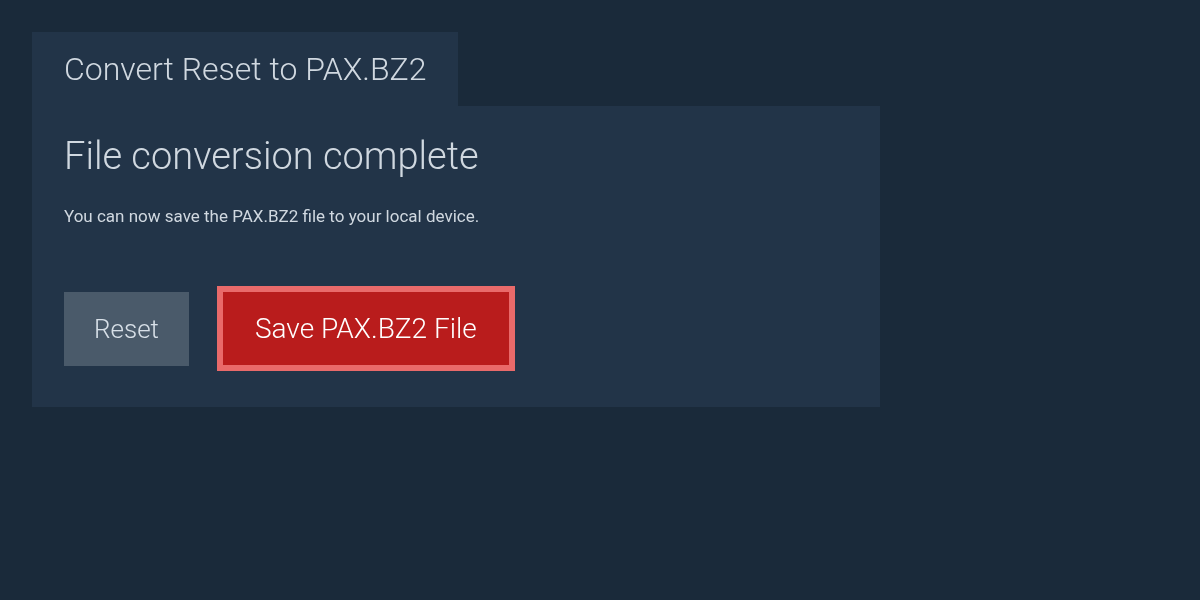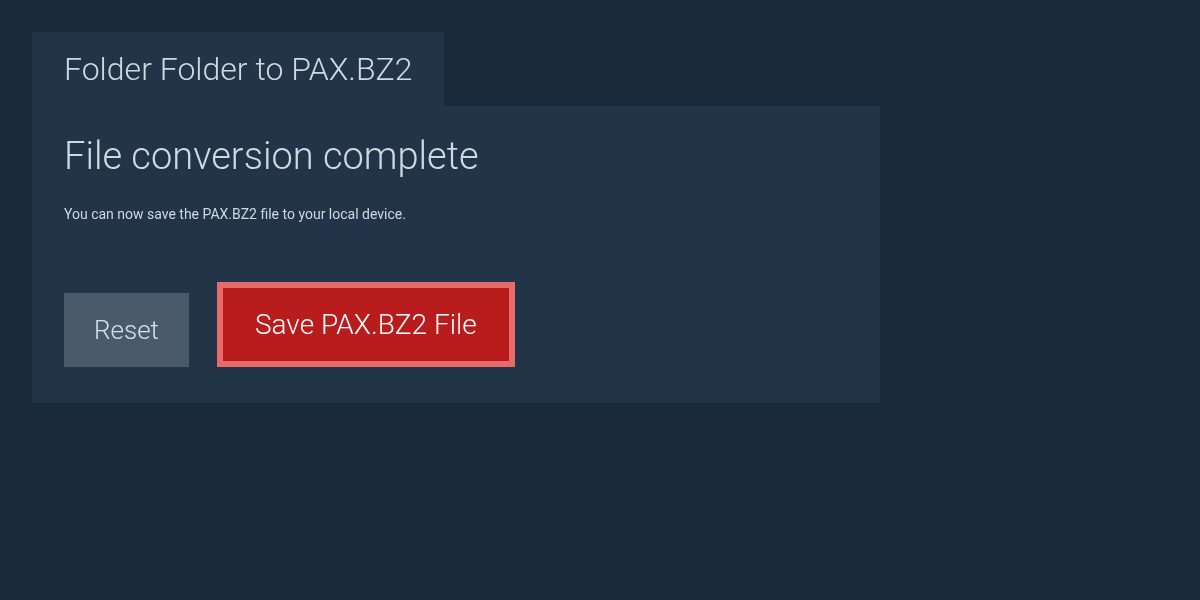--- a/index.html
+++ b/index.html
@@ -32,28 +32,28 @@
       width: 848px;
     }
     .heading {
       color: #d0d8e0;
       font-size: 38px;
       font-weight: 300;
       margin-bottom: 28px;
     }
     .description {
       color: #d0d8e0;
-      font-size: 14px;
+      font-size: 17px;
       font-weight: 400;
       margin-bottom: 60px;
     }
     .button-row {
       display: flex;
       gap: 28px;
-      align-items: flex-end;
+      align-items: center;
     }
     .reset-btn {
       background-color: #4a5a6a;
       color: #d8e0e8;
       border: none;
       padding: 22px 30px;
       font-size: 26px;
       font-weight: 300;
       font-family: inherit;
       cursor: pointer;
@@ -67,21 +67,21 @@
       font-weight: 300;
       font-family: inherit;
       cursor: pointer;
     }
   </style>
 </head>
 <body>
 
 <div class="container">
   <div class="tab">
-    <span>Folder Folder to PAX.BZ2</span>
+    <span>Convert Reset to PAX.BZ2</span>
   </div>
   <div class="panel">
     <h1 class="heading">File conversion complete</h1>
     <p class="description">You can now save the PAX.BZ2 file to your local device.</p>
     <div class="button-row">
       <button class="reset-btn">
         <span>Reset</span>
       </button>
       <button class="save-btn">
         <span>Save PAX.BZ2 File</span>

